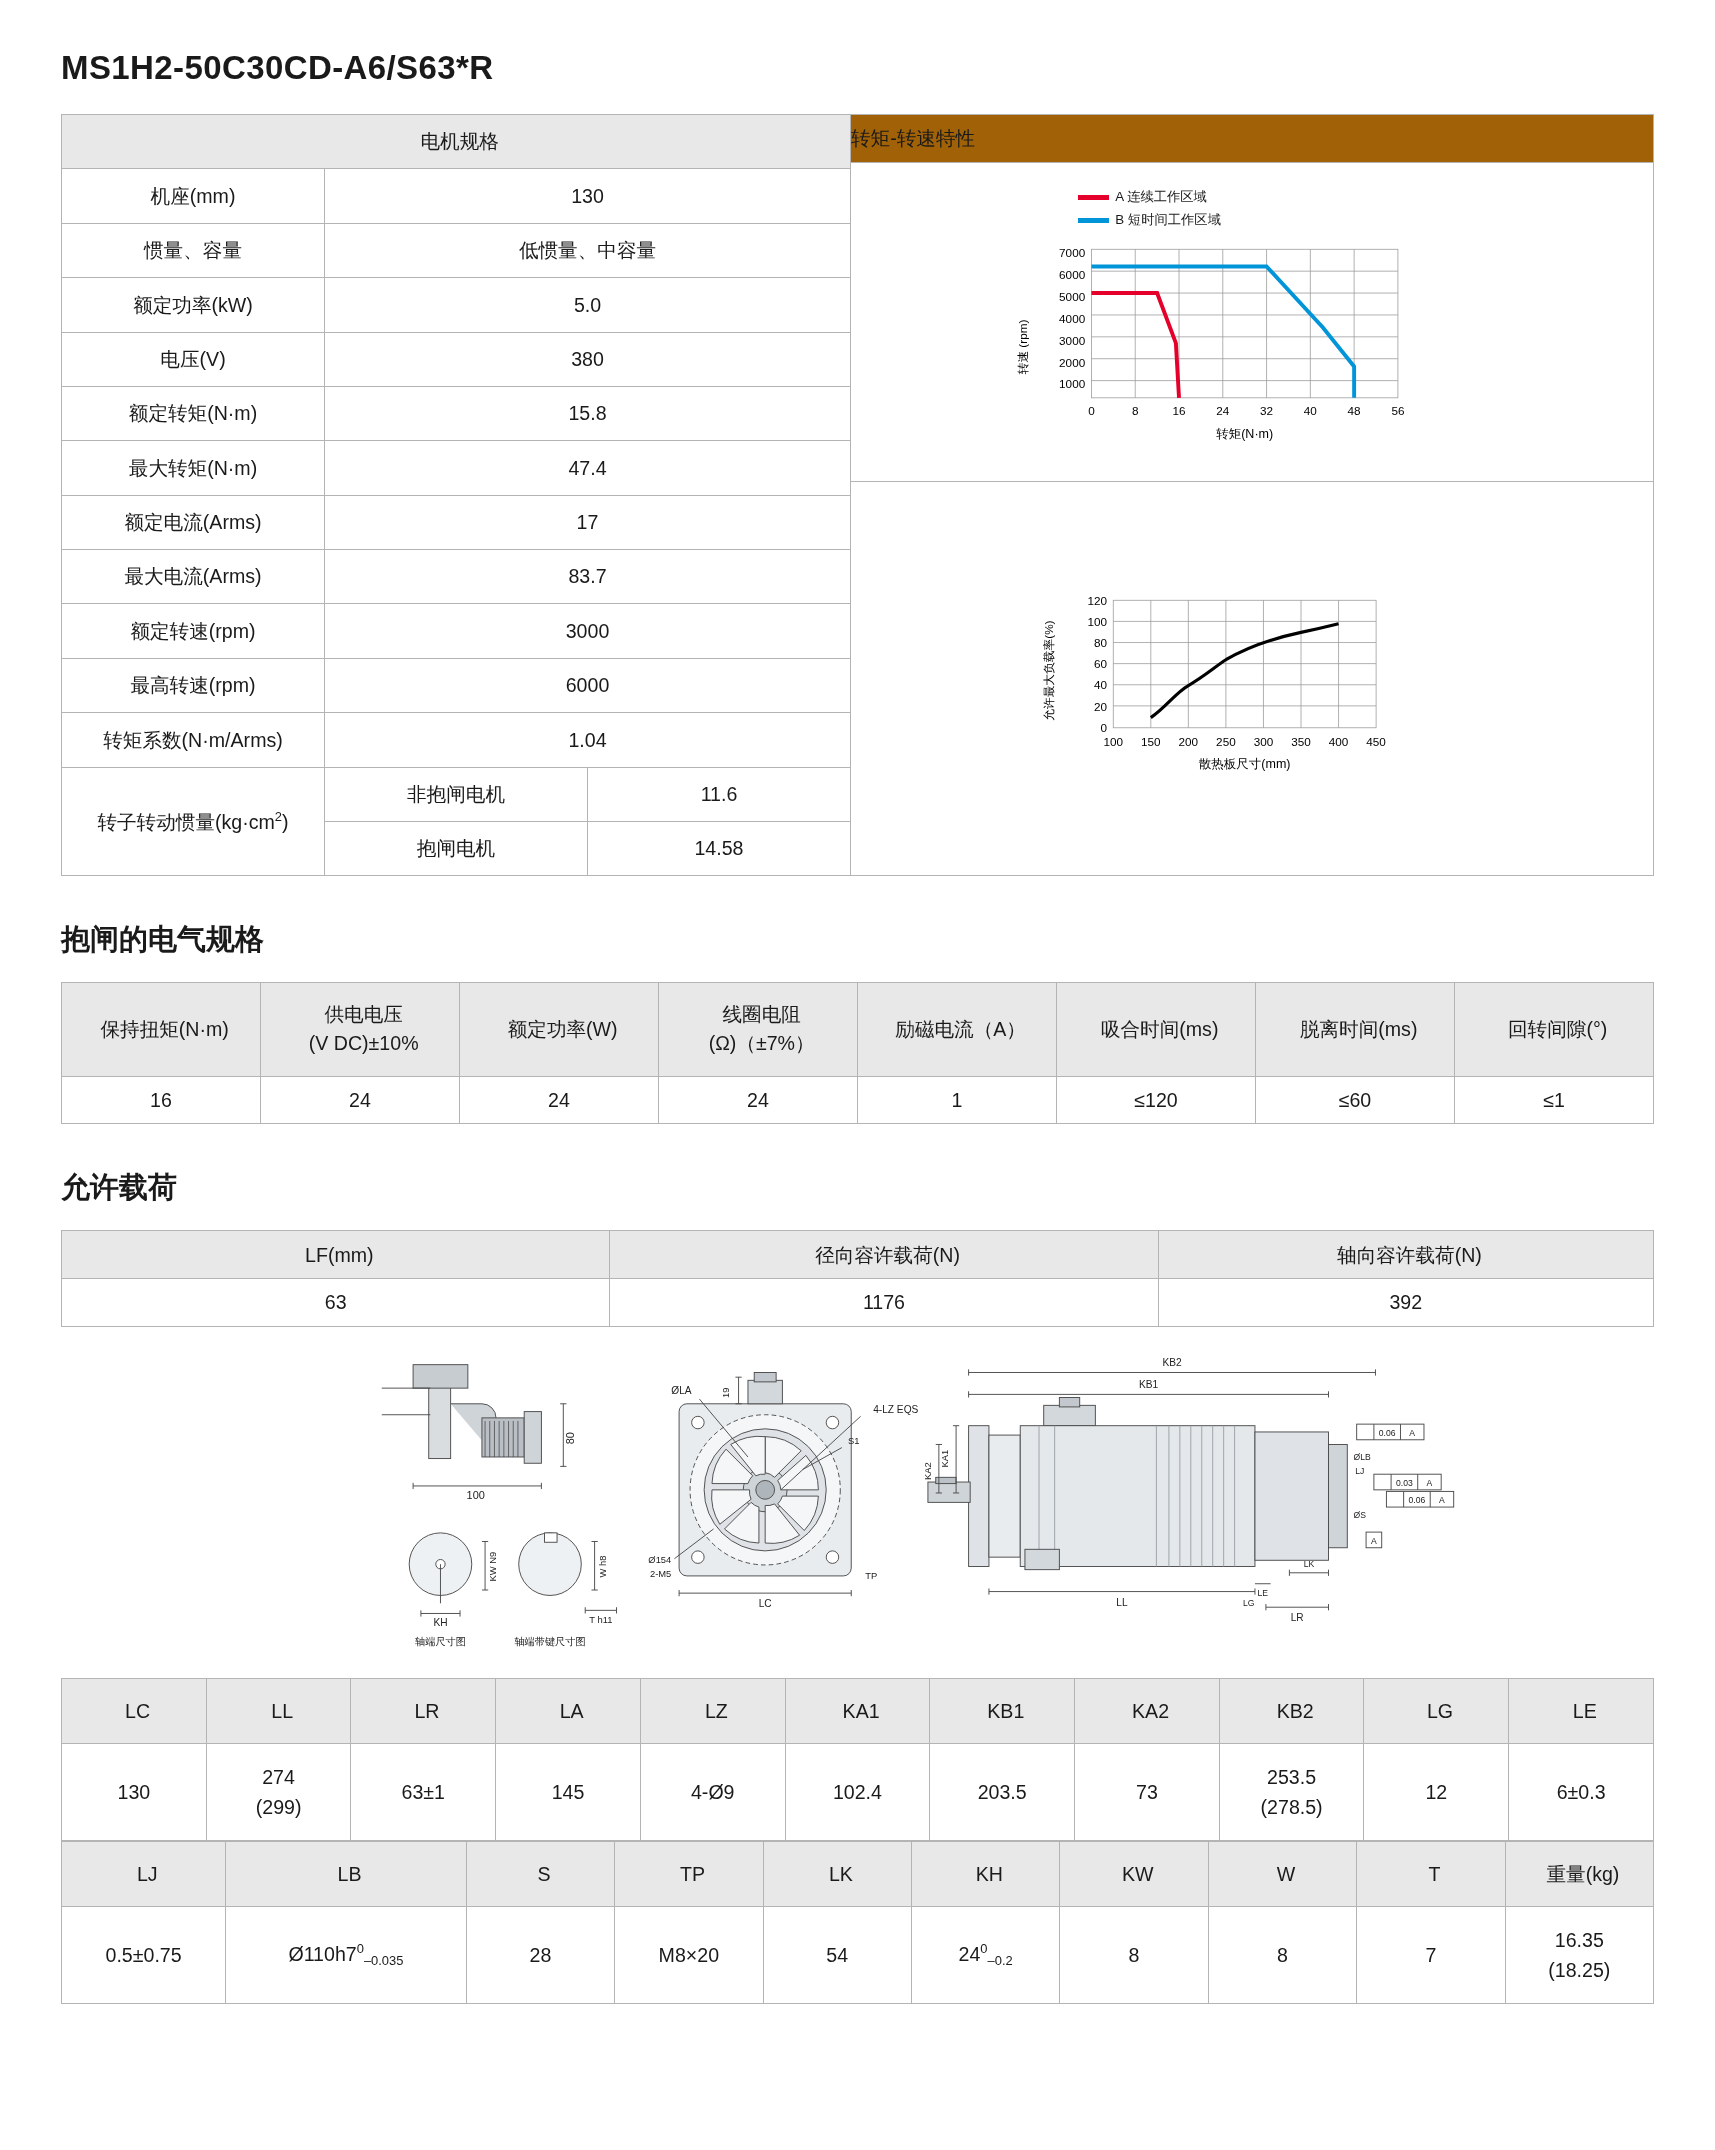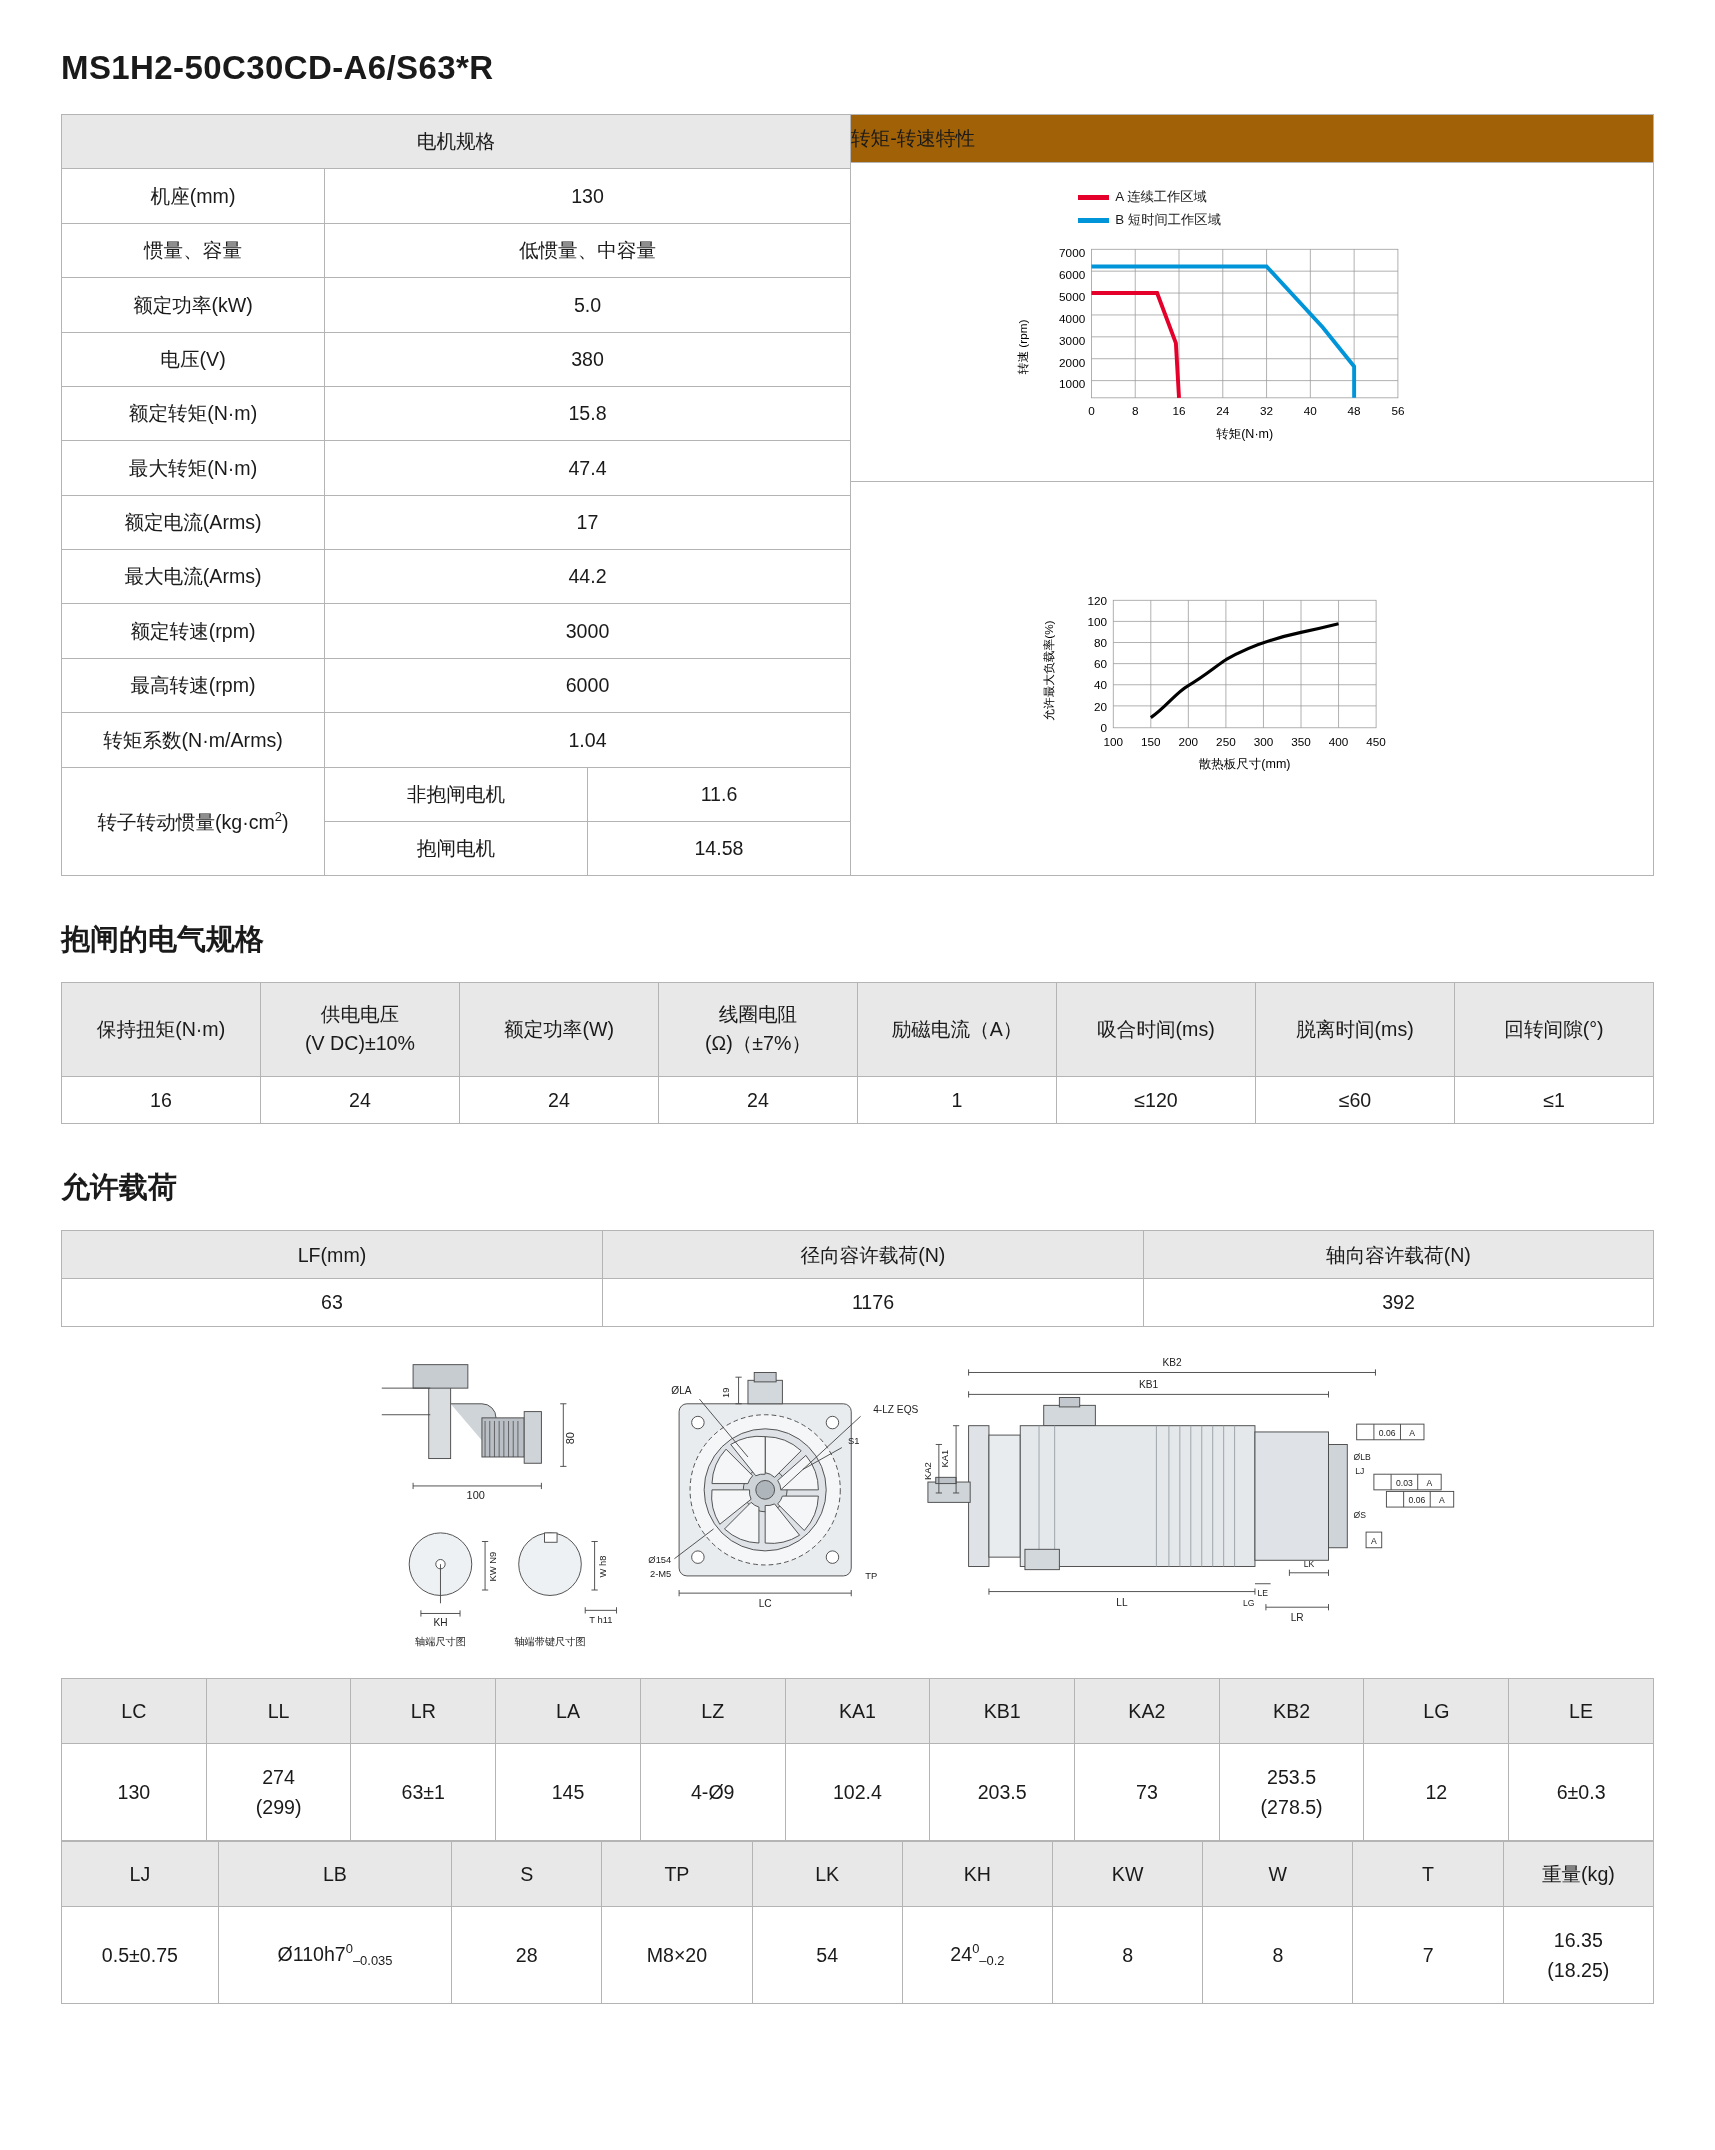--- a/index.html
+++ b/index.html
@@ -51,20 +51,21 @@
     font-size: 19.6px;
     font-weight: normal;
     text-align: center;
     vertical-align: middle;
     padding: 10.2px 4.7px;
     line-height: 1.35;
   }
   .hdr {
     background: #e8e8e8;
     font-size: 19.6px;
+    padding-left: 12px;
   }
 
   
   .specwrap {
     display: flex;
     width: 100%;
     border: 0;
   }
   .spec-left { width: 790px; flex: 0 0 790px; }
   .spec-right { flex: 1 1 auto; display: flex; flex-direction: column; border-left: 0; }
@@ -161,21 +162,21 @@
           <tr>
             <td>最大转矩(N·m)</td>
             <td colspan="2">47.4</td>
           </tr>
           <tr>
             <td>额定电流(Arms)</td>
             <td colspan="2">17</td>
           </tr>
           <tr>
             <td>最大电流(Arms)</td>
-            <td colspan="2">44.2</td>
+            <td colspan="2">83.7</td>
           </tr>
           <tr>
             <td>额定转速(rpm)</td>
             <td colspan="2">3000</td>
           </tr>
           <tr>
             <td>最高转速(rpm)</td>
             <td colspan="2">6000</td>
           </tr>
           <tr>

